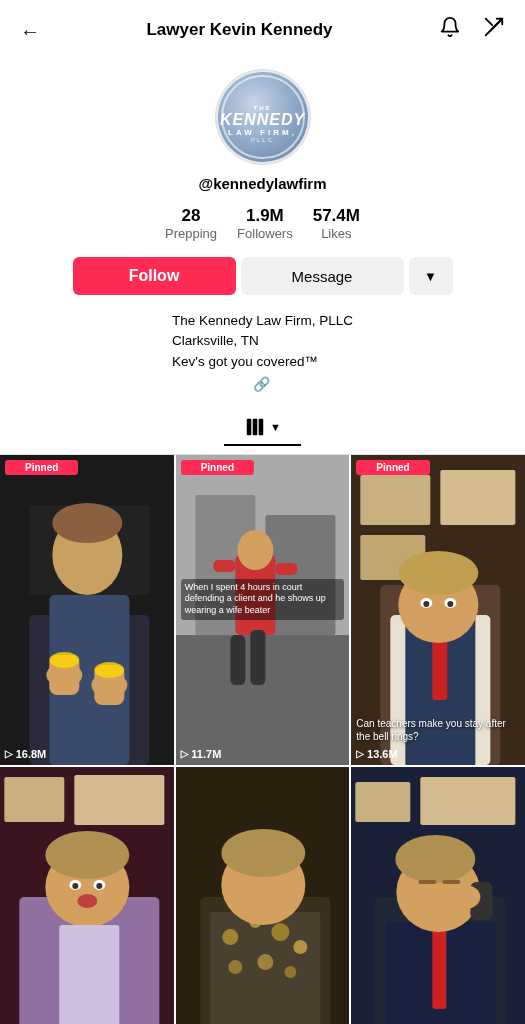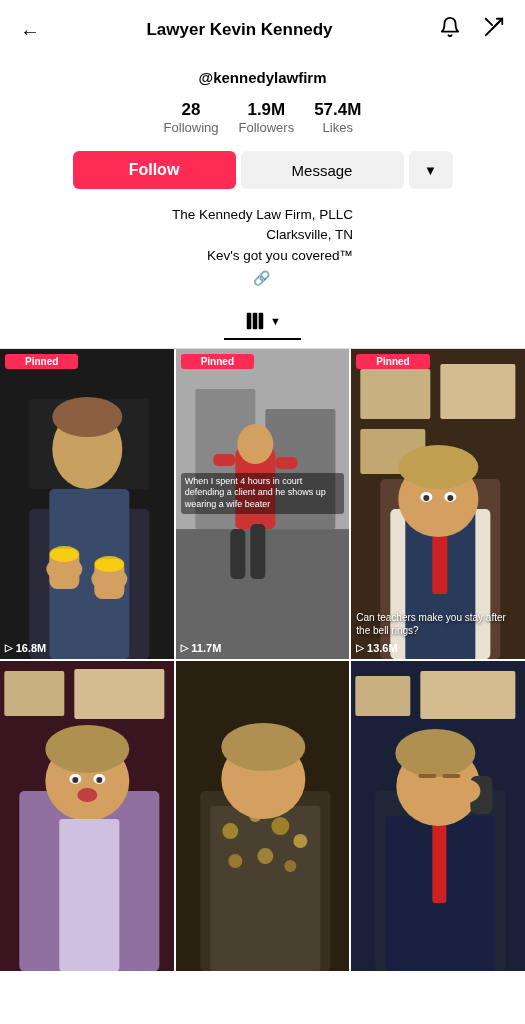--- a/index.html
+++ b/index.html
@@ -174,21 +174,21 @@
       border-radius: 6px;
       font-size: 13px;
       cursor: pointer;
       display: flex;
       align-items: center;
       justify-content: center;
     }
 
     
     .bio-section {
-      text-align: right;
+      text-align: left;
       margin-bottom: 10px;
       padding: 0 10px;
     }
     .bio-text {
       font-size: 13.5px;
       color: #000;
       line-height: 1.5;
     }
     .bio-link {
       font-size: 13.5px;
@@ -316,27 +316,36 @@
         <path d="M10 14L21 3"></path>
         <path d="M21 3L3 21"></path>
         <line x1="3" y1="3" x2="10" y2="10"></line>
       </svg>
     </button>
   </div>
 </div>
 
 <div class="profile-section">
 
+  <div class="avatar-container">
+    <div class="avatar-logo">
+      <div class="logo-circle-border"></div>
+      <span class="logo-text-top">THE</span>
+      <span class="logo-text-kennedy">KENNEDY</span>
+      <span class="logo-text-law">LAW FIRM,</span>
+      <span class="logo-text-pllc">PLLC</span>
+    </div>
+  </div>
 
   <span class="username">@kennedylawfirm</span>
 
   <div class="stats-row">
     <div class="stat-item">
       <span class="stat-number">28</span>
-      <span class="stat-label">Following</span>
+      <span class="stat-label">Prepping</span>
     </div>
     <div class="stat-item">
       <span class="stat-number">1.9M</span>
       <span class="stat-label">Followers</span>
     </div>
     <div class="stat-item">
       <span class="stat-number">57.4M</span>
       <span class="stat-label">Likes</span>
     </div>
   </div>

